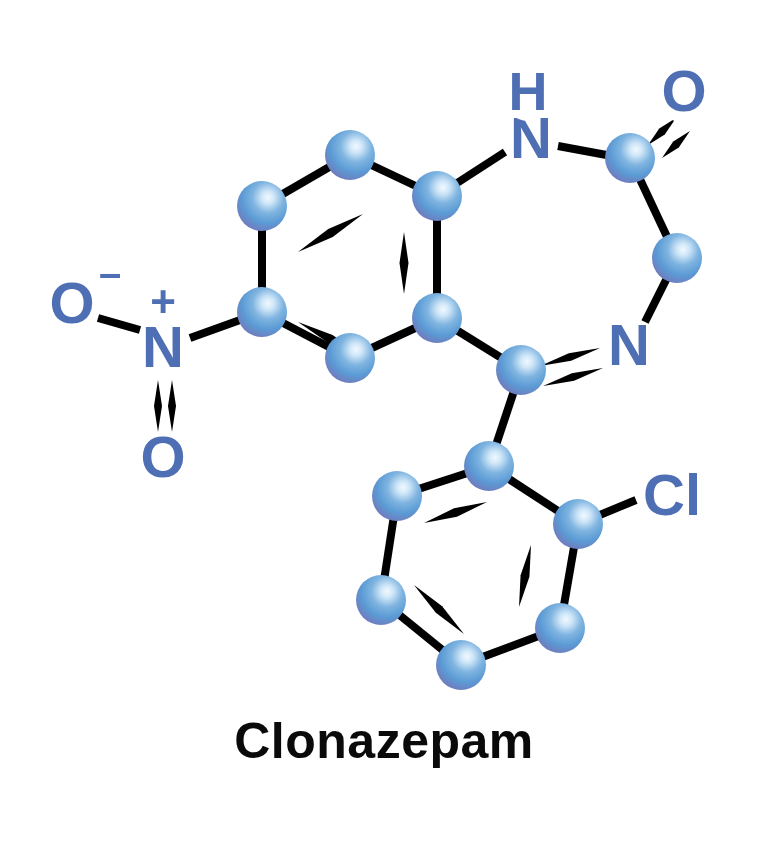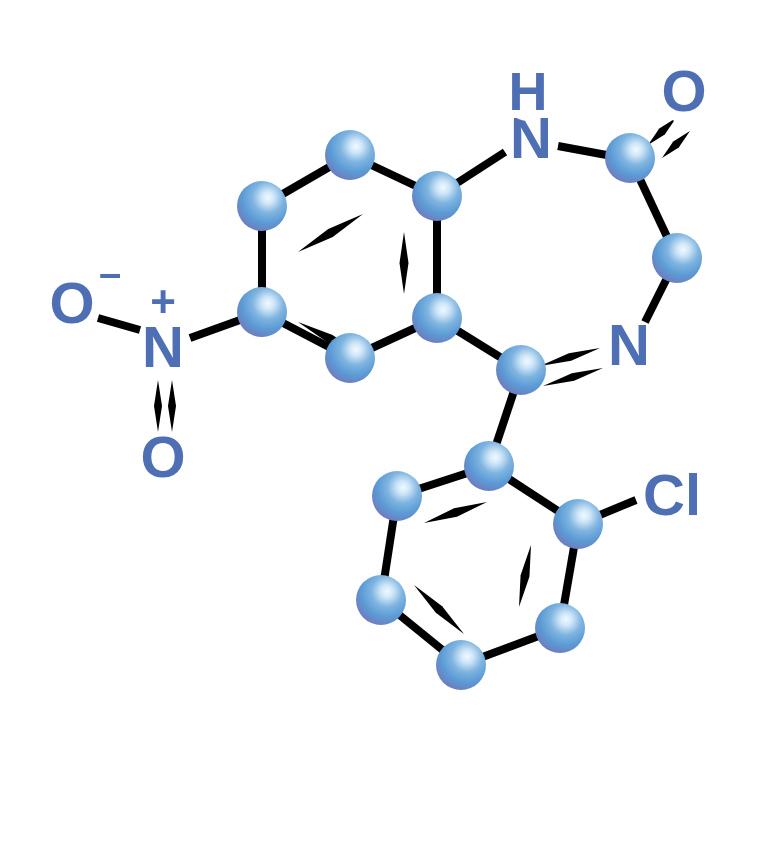--- a/index.html
+++ b/index.html
@@ -141,14 +141,15 @@
         <text x="528" y="96" fill="#4f6fb5" font-size="54" class="atom-label">H</text>
         <circle cx="684" cy="96" r="26.68" fill="#ffffff"></circle>
         <text x="684" y="96" fill="#4f6fb5" font-size="58" class="atom-label">O</text>
         <circle cx="629" cy="350" r="26.68" fill="#ffffff"></circle>
         <text x="629" y="350" fill="#4f6fb5" font-size="58" class="atom-label">N</text>
         <circle cx="672" cy="500" r="26.68" fill="#ffffff"></circle>
         <text x="672" y="500" fill="#4f6fb5" font-size="58" class="atom-label">Cl</text>
       </g>
   </svg>
 
+  <div id="caption">Clonazepam</div>
 
 </div>
 
 </body></html>

